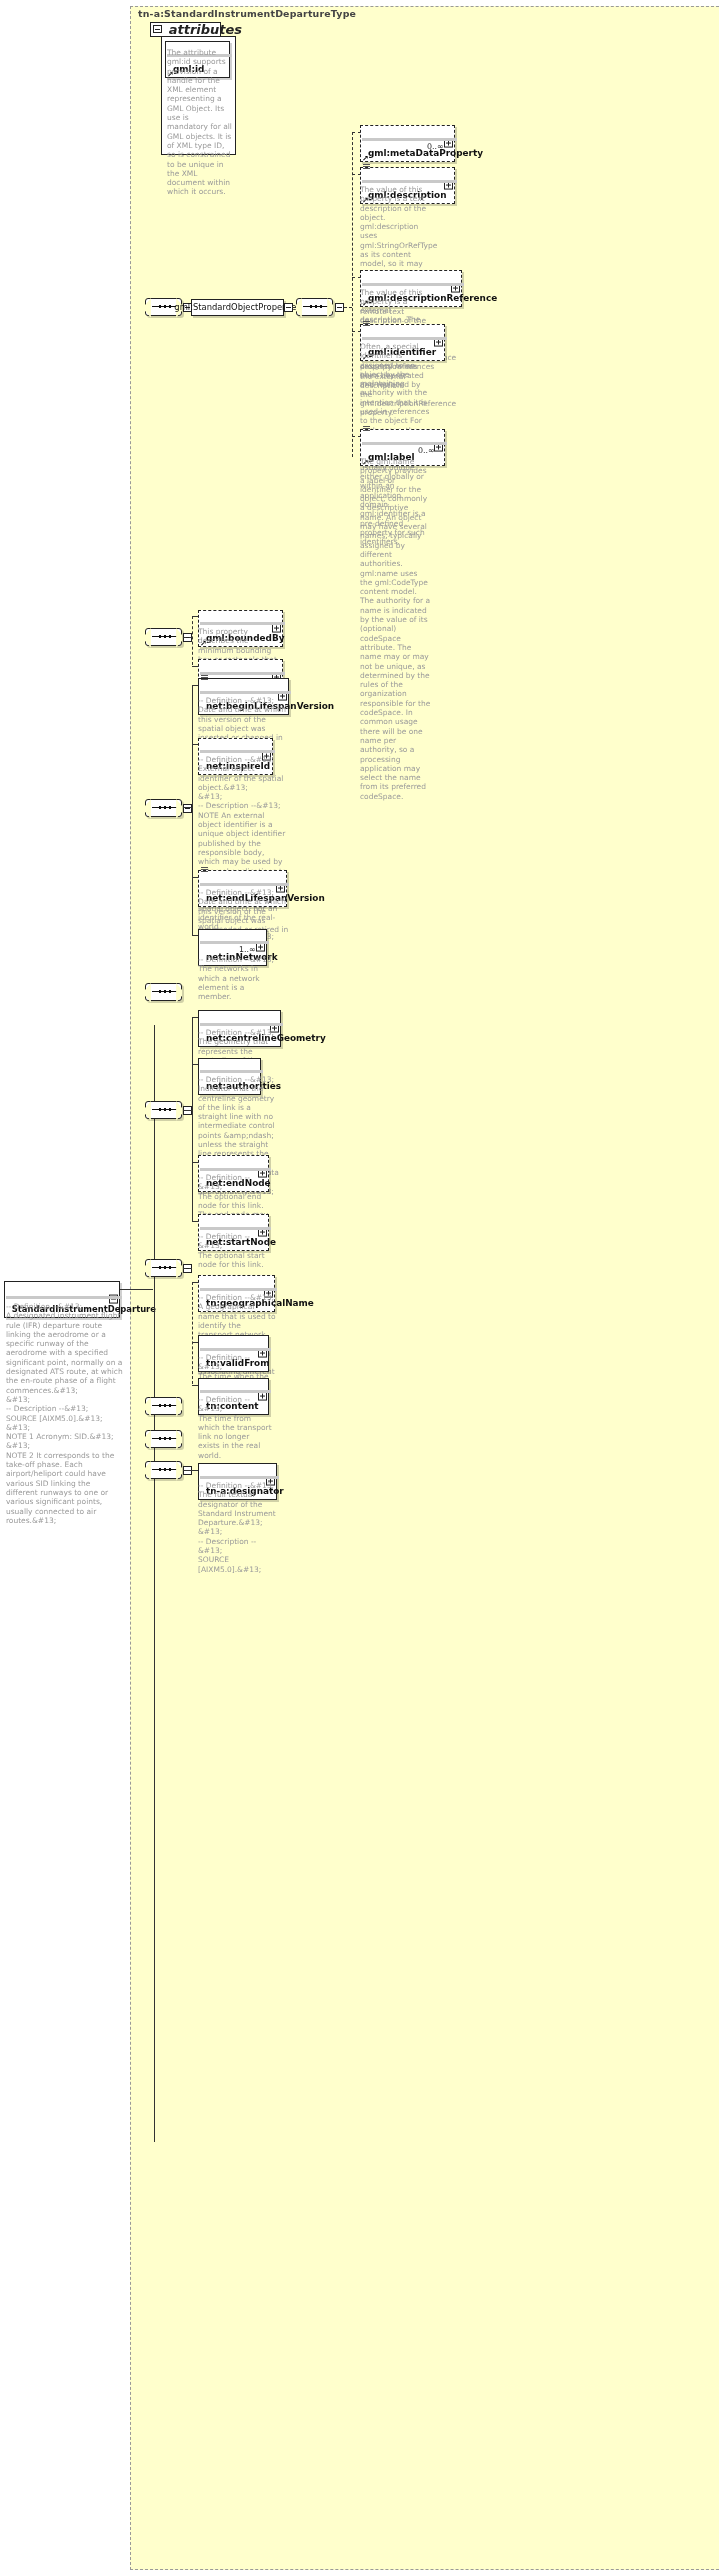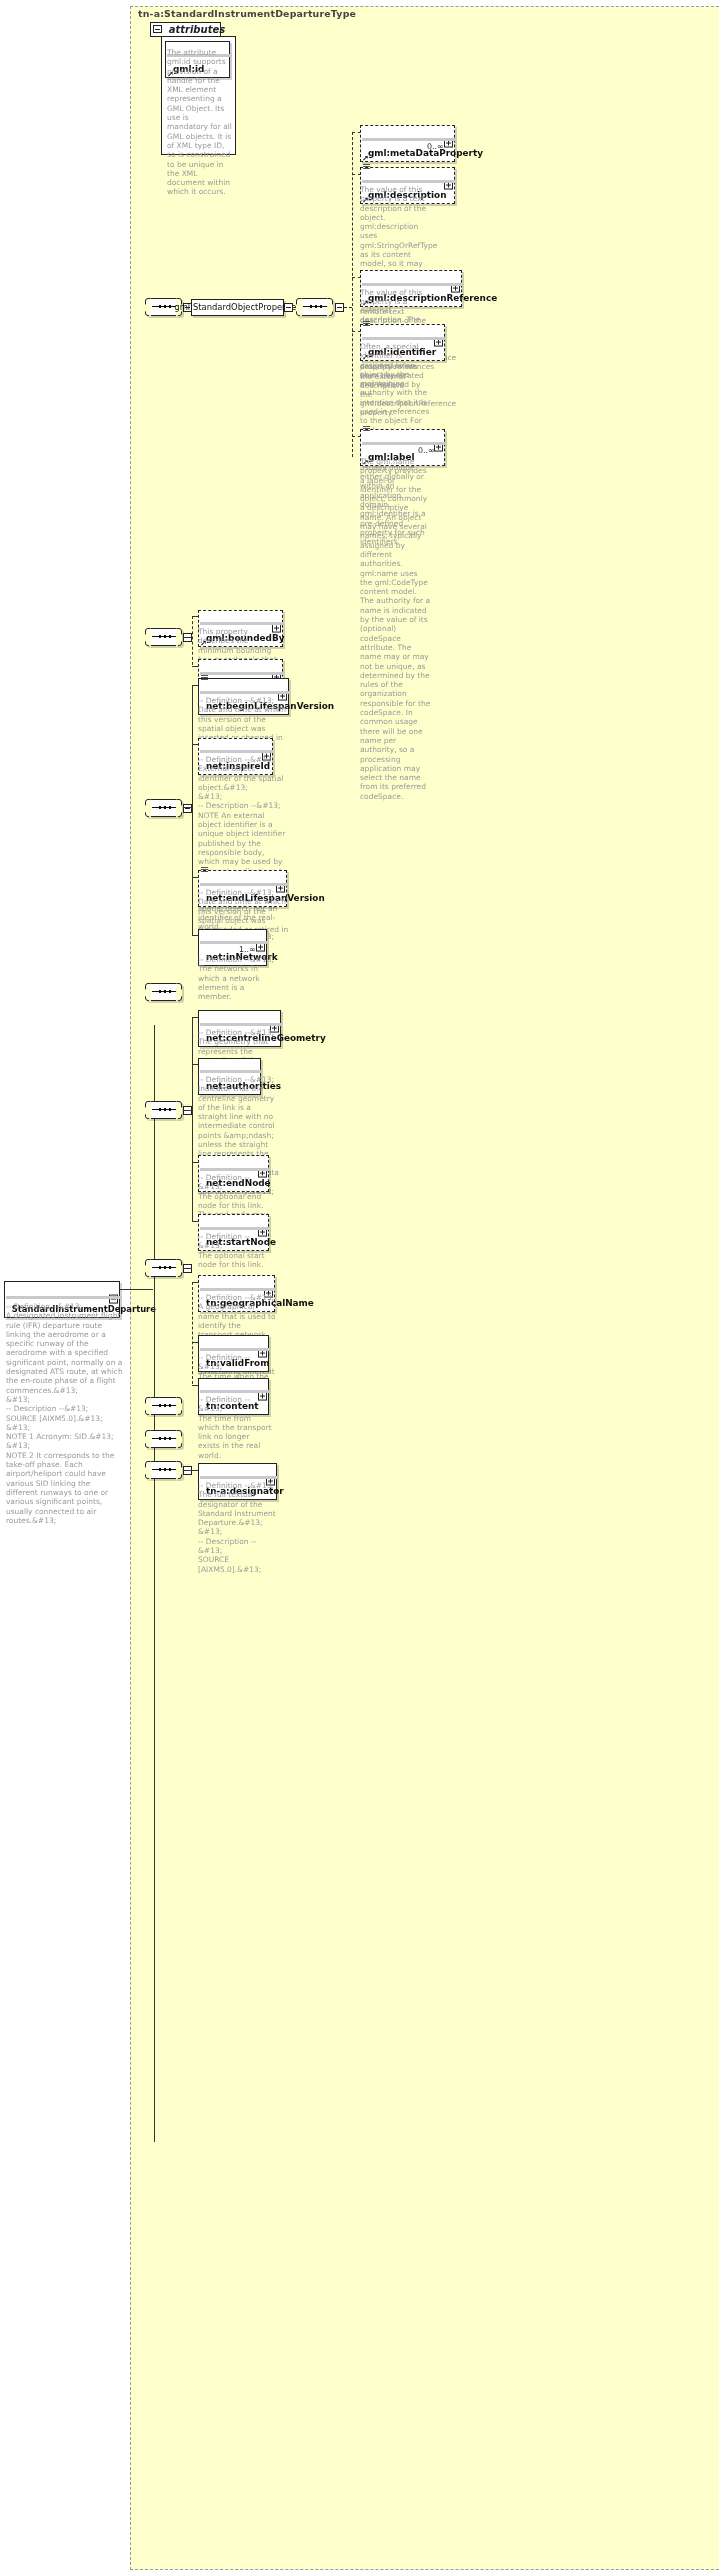--- a/index.html
+++ b/index.html
@@ -113,21 +113,21 @@
     position:absolute; font-size:7.9px; color:#222; font-weight:normal;
   }
   
   .ulbar{
     position:absolute; height:3px; background:#c9c9c9;
   }
   
   #attrs-head{
     position:absolute; left:150px; top:21.7px; width:71px; height:15.8px;
     background:#fff; border:1px solid #222;
-    font-style:italic; font-size:10px; font-weight:bold; color:#222;
+    font-style:italic; font-size:13px; font-weight:bold; color:#222;
     padding-left:17.7px; line-height:13.8px;
   }
   #attrs-minus{
     position:absolute; left:153px; top:24.6px; width:8.9px; height:8.9px;
     border:1px solid #222; background:#fff;
   }
   #attrs-minus:before{ content:""; position:absolute; left:1px; top:3px; width:4.9px; height:1px; background:#222; }
   #attrs-body{
     position:absolute; left:161px; top:36px; width:75px; height:119px;
     background:#fff; border:1px solid #222;

